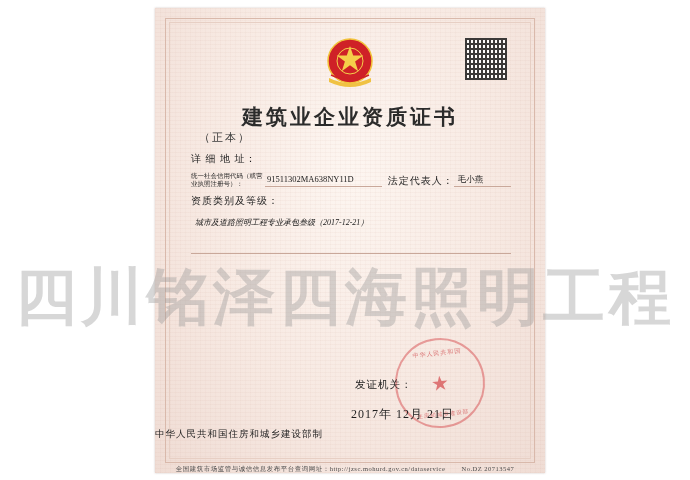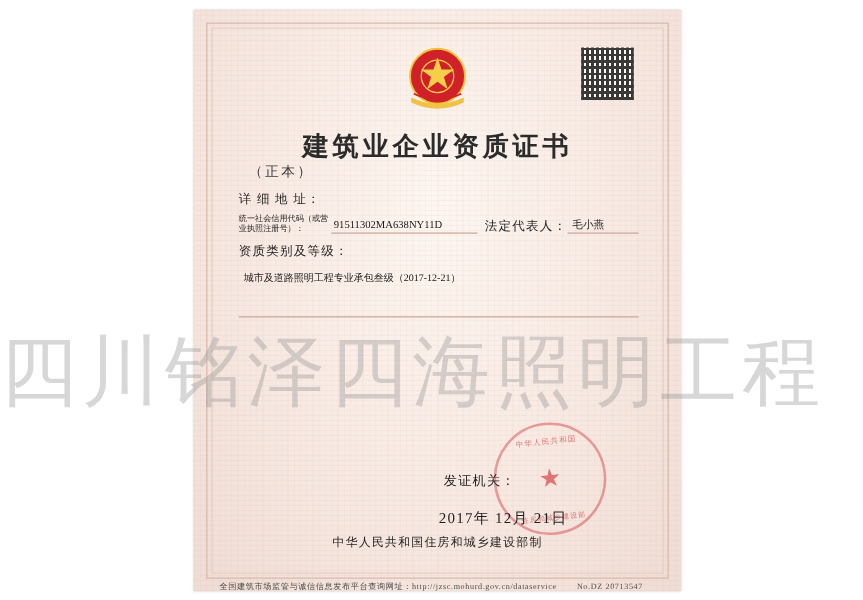--- a/index.html
+++ b/index.html
@@ -149,20 +149,21 @@
   .pair > .half .f-value { min-width: 0; }
   #scope-box {
     margin-top: 2px;
     border-bottom: 1px solid #c9a89a;
     min-height: 34px;
     font-family: "Liberation Serif", serif;
     font-size: 8px;
     color: #202020;
     padding: 4px 2px 2px 4px;
     line-height: 12px;
+    font-style: italic;
   }
   
   #issuer-row {
     position: absolute;
     left: 200px;
     top: 370px;
     font-family: "Liberation Serif", serif;
     font-size: 10.5px;
     letter-spacing: 1px;
     color: #1f1f1f;
@@ -174,21 +175,20 @@
     font-family: "Liberation Serif", serif;
     font-size: 12px;
     letter-spacing: 1px;
     color: #1f1f1f;
   }
   #issuer-org {
     position: absolute;
     left: 0;
     top: 420px;
     width: 100%;
-    text-align: center;
     font-family: Liberation Sans, sans-serif;
     font-size: 9.5px;
     letter-spacing: 1px;
     color: #1f1f1f;
   }
   
   #official-seal {
     position: absolute;
     left: 240px;
     top: 330px;
@@ -220,23 +220,24 @@
     letter-spacing: 1px;
   }
   #official-seal .seal-top-text { top: 9px; }
   #official-seal .seal-bottom-text { bottom: 8px; font-size: 5.5px; }
   
   #watermark {
     position: absolute;
     left: 0;
     top: 255px;
     width: 690px;
+    text-align: center;
     font-family: "Liberation Serif", serif;
     font-size: 62px;
-    font-weight: normal;
+    font-weight: bold;
     letter-spacing: 4px;
     color: rgba(150,150,150,0.38);
     white-space: nowrap;
     pointer-events: none;
   }
   
   #footer {
     position: absolute;
     left: 0;
     bottom: 6px;

